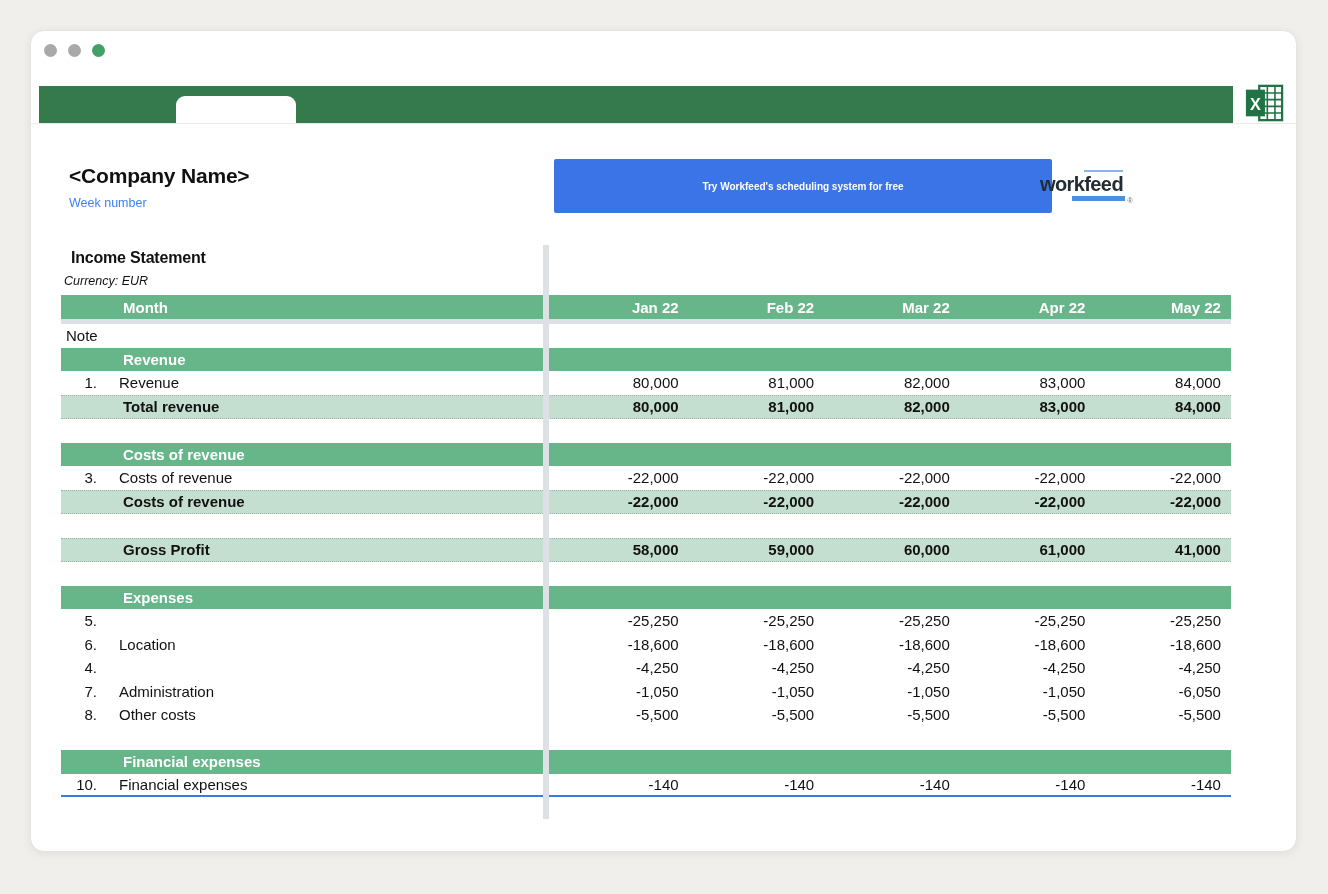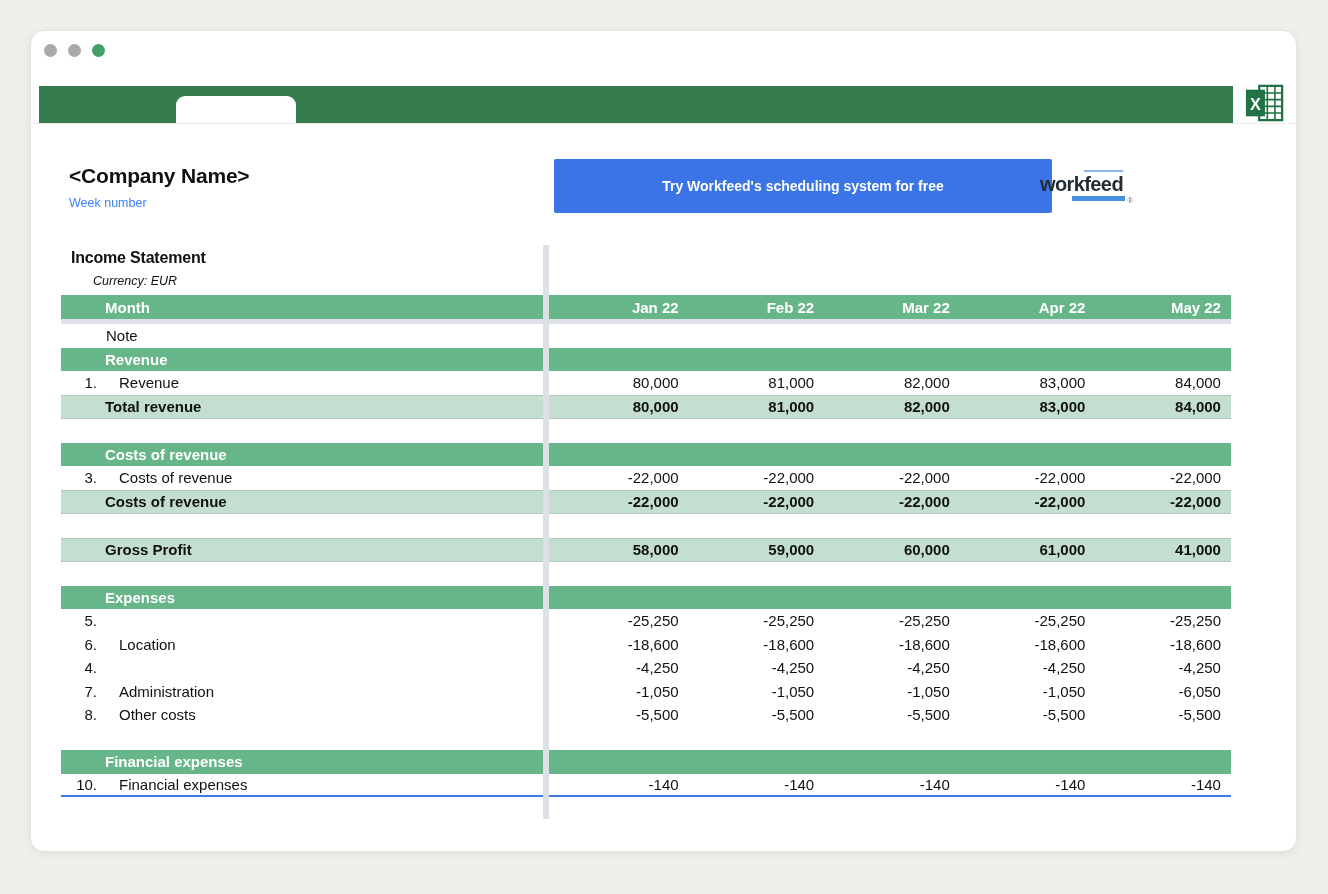--- a/index.html
+++ b/index.html
@@ -29,59 +29,59 @@
     position:absolute;left:137px;bottom:0;width:120px;height:27px;
     background:#fff;border-radius:9px 9px 0 0;
   }
   .excel{position:absolute;left:1212px;top:52px;width:42px;height:40px;}
   
   .company{position:absolute;left:38px;top:133px;font-size:21px;font-weight:700;letter-spacing:-0.2px;}
   .week{position:absolute;left:38px;top:165px;font-size:12.5px;color:#3b82f6;}
   .cta{
     position:absolute;left:523px;top:128px;width:498px;height:54px;
     background:var(--cta-blue,#3b74e7);border:none;border-radius:2px;
-    color:#fff;font-weight:700;font-size:14px;cursor:pointer;
+    color:#fff;font-weight:700;font-size:10px;cursor:pointer;
     display:flex;align-items:center;justify-content:center;
     font-family:"Liberation Sans","DejaVu Sans",sans-serif;
   }
   .logo{
     position:absolute;left:1009px;top:142px;
     font-size:20px;font-weight:800;color:#232c33;letter-spacing:-0.6px;
   }
   .logo .feed{border-top:2px solid #8ab4ea;padding-top:1px;}
   .logo-underline{
     position:absolute;left:32px;right:-2px;bottom:-5px;height:5px;
     background:var(--logo-blue,#4a90e2);
   }
   .regmark{position:absolute;right:-9px;bottom:-8px;font-size:7px;color:#666;font-weight:400;}
   
   .stmt-title{position:absolute;left:40px;top:218px;font-size:16px;font-weight:700;letter-spacing:-0.2px;}
-  .stmt-currency{position:absolute;left:33px;top:243px;font-size:12.5px;font-style:italic;margin-left:29px;}
+  .stmt-currency{position:absolute;left:33px;top:243px;font-size:12.5px;font-style:italic;}
   .pane-divider{
     position:absolute;left:512px;top:214px;width:6px;height:574px;
     background:#dde1e6;z-index:5;
   }
   
   .table{position:absolute;left:30px;top:264px;width:1170px;}
   .row{
     display:grid;grid-template-columns:43px 442px 7px repeat(5,135.6px);
     height:23.5px;align-items:center;font-size:15px;box-sizing:content-box;
   }
   .row.month_header{background:var(--table-green,#66b68a);color:#fff;font-weight:700;height:24px;border-bottom:5px solid #dde1e6;}
   .row.section{background:var(--table-green,#66b68a);color:#fff;font-weight:700;}
   .row.total{
     background:var(--table-green-light,#c4dfcf);font-weight:700;
     border-top:1px dotted rgba(90,110,100,.35);border-bottom:1px dotted rgba(90,110,100,.35);
     height:22.5px;
   }
   .row.blue-underline{border-bottom:2px solid var(--underline-blue,#3c7ce2);height:21.5px;}
   .cell-num{grid-column:1;text-align:right;padding-right:7px;}
   .cell-label{grid-column:2;padding-left:15px;white-space:nowrap;overflow:hidden;}
-  .cell-label-wide{grid-column:1 / 3;padding-left:44px;white-space:nowrap;overflow:hidden;}
-  .cell-note{grid-column:1 / 3;padding-left:5px;margin-left:40px;}
+  .cell-label-wide{grid-column:1 / 3;padding-left:62px;white-space:nowrap;overflow:hidden;}
+  .cell-note{grid-column:1 / 3;padding-left:5px;}
   .cell-gap{grid-column:3;}
   .cell-val{text-align:right;padding-right:10px;white-space:nowrap;}
 </style>
 </head>
 <body style="--brand-green-dark: #357a4d; --table-green: #66b68a; --table-green-light: #c4dfcf; --cta-blue: #3b74e7; --logo-blue: #4a90e2; --underline-blue: #3c7ce2; --dot-green: #44a068; --excel-green: #217346;">
 
 <div class="window">
 
   <div class="chrome">
     <div class="dots">

